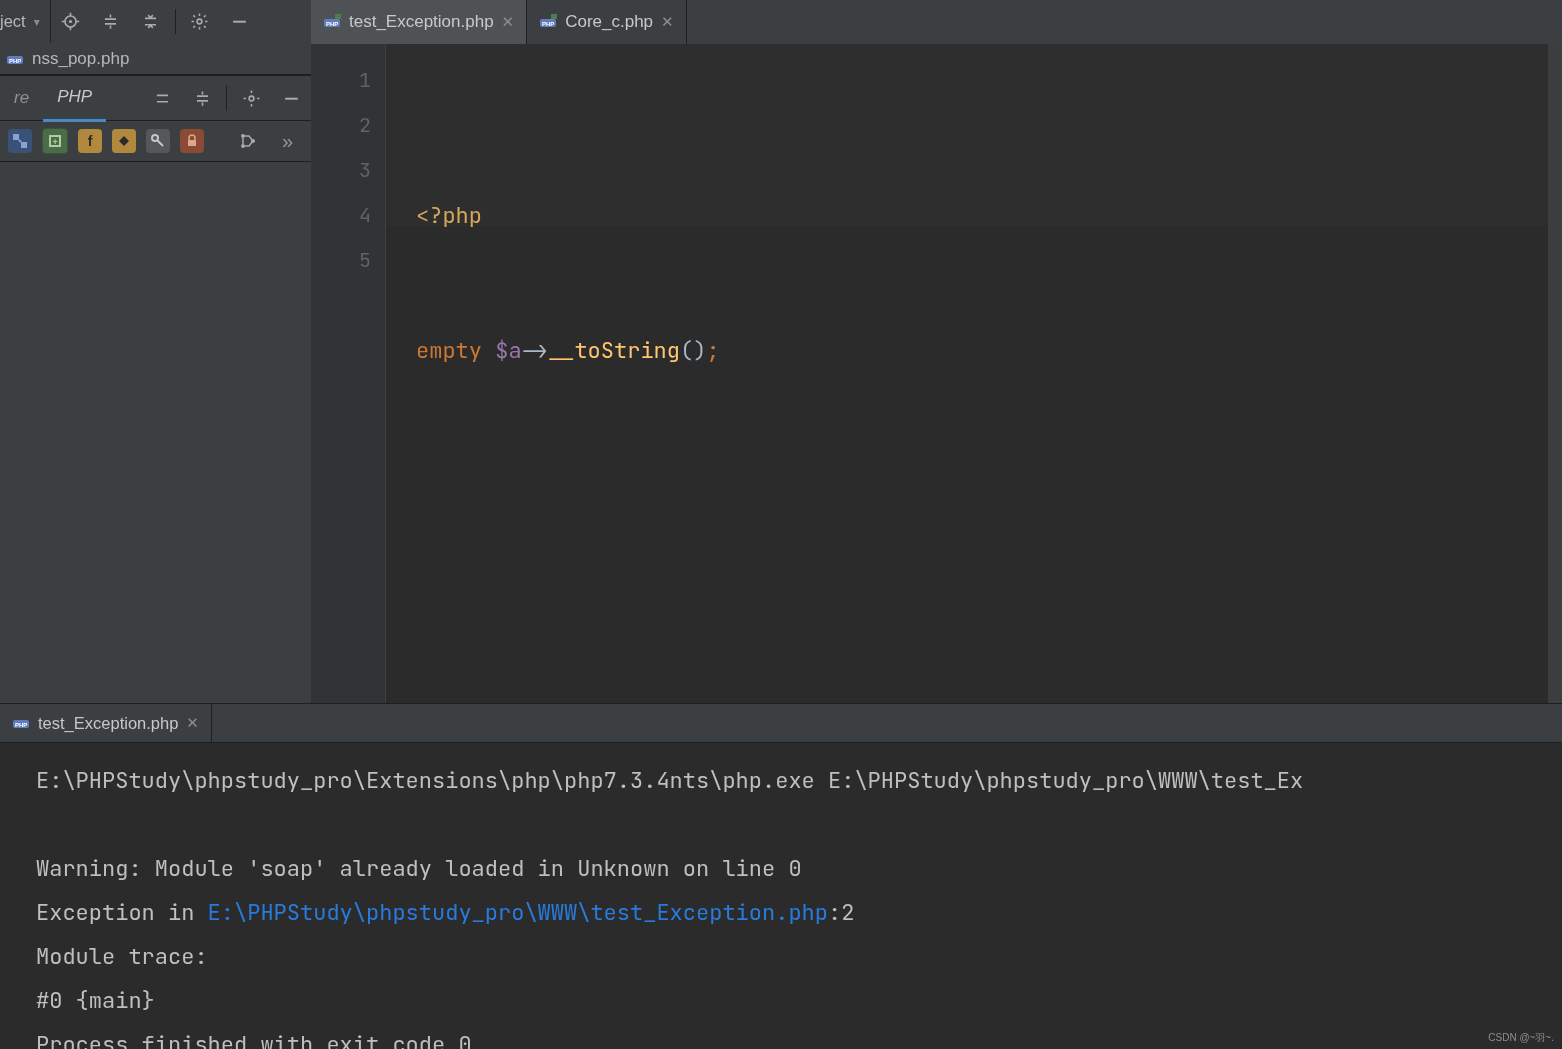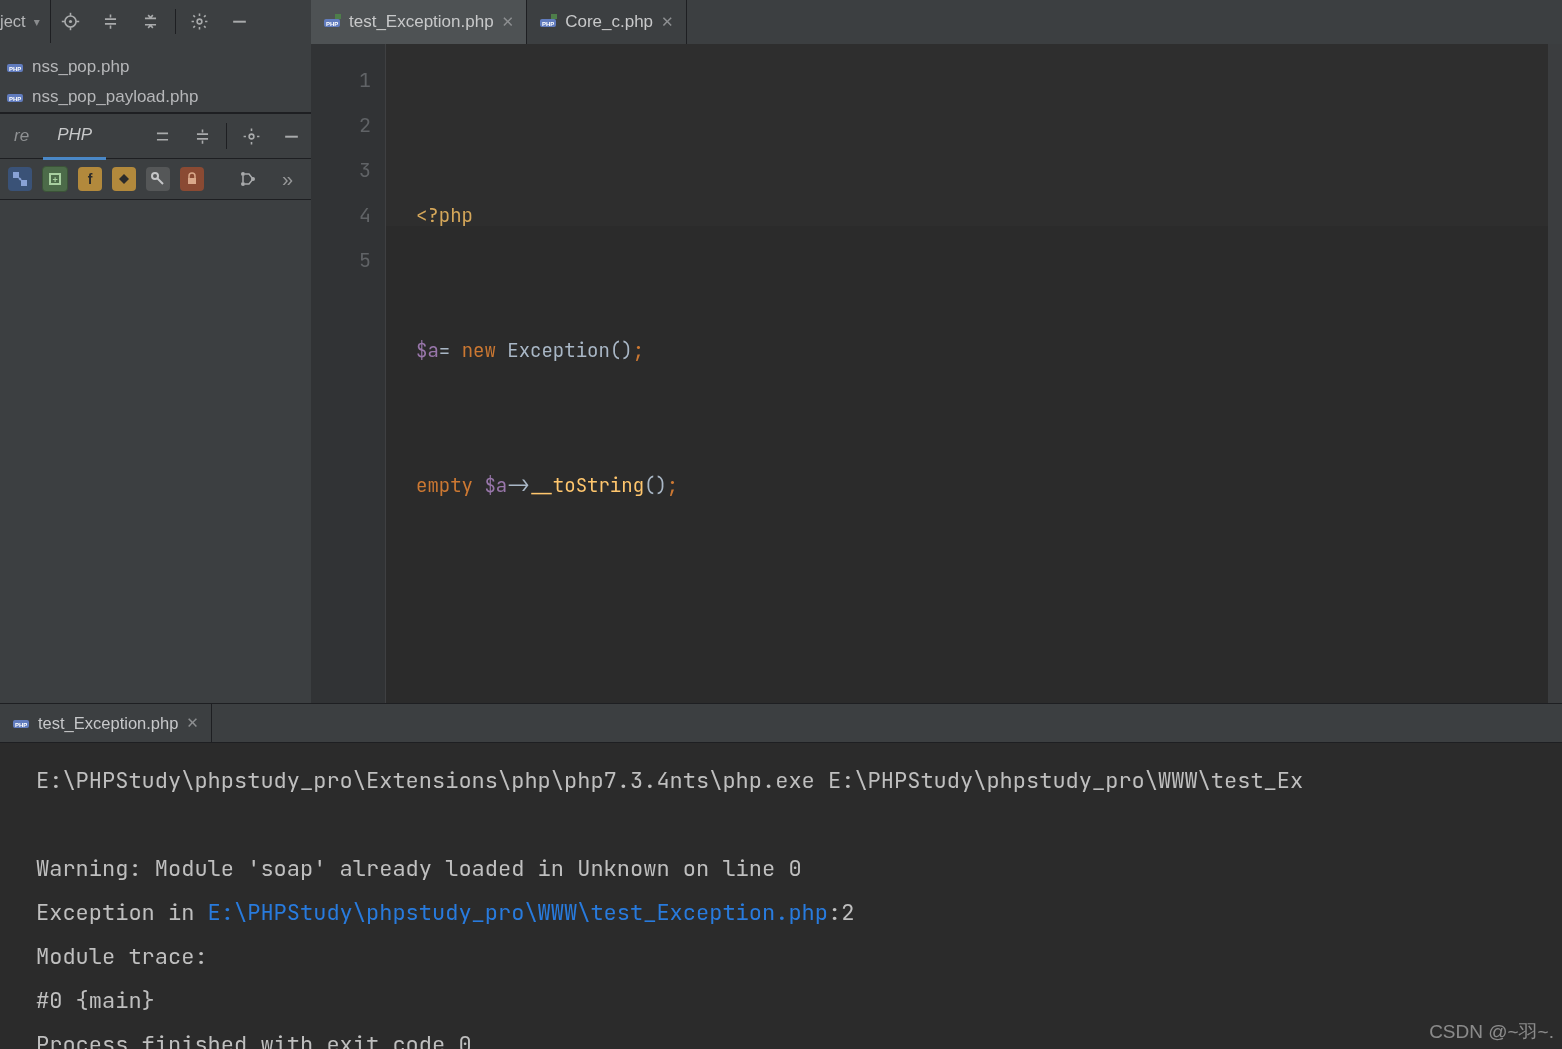--- a/index.html
+++ b/index.html
@@ -36,55 +36,55 @@
   .tb-sep{width:1px;height:60%;background:var(--border);margin:0 4px;align-self:center;}
   
   
   .ed-tabs{position:absolute;left:311px;top:0;height:44px;right:0;display:flex;align-items:stretch;border-bottom:1px solid var(--border);}
   .ed-tab{display:flex;align-items:center;padding:0 12px;gap:8px;font-size:17px;color:#c8c9ca;border-right:1px solid var(--border);cursor:pointer;}
   .ed-tab.active{background:var(--tabActive);}
   .tab-x{font-family:Arial;color:#8d8f91;font-size:15px;cursor:pointer;}
   .php-ico{width:18px;height:18px;display:inline-flex;}
   
   
-  .left-col{position:absolute;left:0;top:44px;width:311px;bottom:0;background:var(--bg3);border-right:1px solid var(--border);display:flex;flex-direction:column;overflow:hidden;margin-top:8px;}
+  .left-col{position:absolute;left:0;top:44px;width:311px;bottom:0;background:var(--bg3);border-right:1px solid var(--border);display:flex;flex-direction:column;overflow:hidden;}
   .file-list{border-bottom:1px solid var(--border);}
   .file-row{display:flex;align-items:center;height:30px;padding-left:6px;gap:8px;font-size:17px;color:var(--text);cursor:pointer;}
   
   .struct-bar{height:44px;display:flex;align-items:center;border-bottom:1px solid var(--border);border-top:1px solid var(--border);}
   .struct-tab{padding:0 14px;height:100%;display:flex;align-items:center;font-size:17px;color:#c8c9ca;cursor:pointer;font-style:italic;}
   .struct-tab:first-child{color:#8f9193;}
   .struct-tab.active{border-bottom:3px solid #4a88c7;margin-bottom:-1px;}
   .struct-bar .spacer{flex:1;}
   
   .struct-icons{height:40px;display:flex;align-items:center;gap:10px;padding-left:8px;border-bottom:1px solid var(--border);}
   .sqicon{width:24px;height:24px;display:flex;align-items:center;justify-content:center;font-size:14px;font-weight:700;border-radius:4px;cursor:pointer;}
   .empty-msg{padding:24px 28px;color:#8a8c8e;font-size:17px;}
   
   
   .editor{position:absolute;left:311px;top:44px;right:0;bottom:345px;background:var(--bg);display:flex;}
   .gutter{width:60px;background:#313335;border-right:1px solid #3f4042;padding-top:14px;text-align:right;padding-right:14px;font-family:"JetBrains Mono",Consolas,monospace;font-size:20px;color:var(--gutter);line-height:45px;user-select:none;}
-  .code{flex:1;padding:14px 8px 0 30px;font-family:"JetBrains Mono",Consolas,monospace;font-size:19px;line-height:45px;white-space:pre;position:relative;}
+  .code{flex:1;padding:14px 8px 0 30px;font-family:"JetBrains Mono",Consolas,monospace;font-size:22px;line-height:45px;white-space:pre;position:relative;}
   .code .line{height:45px;}
   .code-bg-start{position:absolute;left:0;top:0;right:0;height:182px;background:rgba(255,255,255,0.015);}
   .kw{color:var(--orange);}
   .var{color:#a9b7c6;}
   .fn{color:var(--yellow);}
   .semi{color:var(--orange);}
   .plain{color:#a9b7c6;}
   .editor-scroll{position:absolute;right:0;top:0;bottom:0;width:14px;background:#3b3d3f;}
   
   
   .console-panel{position:absolute;left:0;right:0;bottom:0;height:345px;background:var(--bg);border-top:1px solid var(--border);display:flex;flex-direction:column;}
   .console-tabs{height:38px;display:flex;align-items:center;border-bottom:1px solid var(--border);background:var(--bg3);}
   .ctab{display:flex;align-items:center;gap:8px;padding:0 12px;height:100%;font-size:16.5px;color:#c7c8ca;border-right:1px solid var(--border);cursor:pointer;}
   .console-body{flex:1;padding:16px 0 0 36px;font-family:"JetBrains Mono",Consolas,monospace;font-size:22px;line-height:44px;color:#bfbfbf;white-space:pre;overflow:hidden;}
   .console-body .clink{color:var(--link);cursor:pointer;}
   
-  .watermark{position:absolute;right:8px;bottom:4px;font-size:19px;color:rgba(255,255,255,0.45);font-family:Arial;}
+  .watermark{position:absolute;right:8px;bottom:4px;font-size:10px;color:rgba(255,255,255,0.45);font-family:Arial;}
   
   
   .bgart{position:absolute;left:0;top:0;width:100%;height:100%;pointer-events:none;opacity:0.55;}
   
   .chev{font-size:20px;color:#979899;}
 </style>
 </head>
 <body>
 
 <div class="app">
@@ -200,29 +200,20 @@
     <div class="file-list">
       <div class="file-row">
         <span class="php-ico">
           <svg viewBox="0 0 18 18">
               <rect x="1" y="6" width="16" height="8" rx="2" fill="#617cbe"></rect>
               <text x="3" y="12.5" font-size="6" fill="#fff" font-family="Arial" font-weight="700">PHP</text>
             </svg>
         </span>
         <span>nss_pop.php</span>
       </div>
-      <div class="file-row">
-        <span class="php-ico">
-          <svg viewBox="0 0 18 18">
-              <rect x="1" y="6" width="16" height="8" rx="2" fill="#617cbe"></rect>
-              <text x="3" y="12.5" font-size="6" fill="#fff" font-family="Arial" font-weight="700">PHP</text>
-            </svg>
-        </span>
-        <span>nss_pop_payload.php</span>
-      </div>
     </div>
 
     <div class="struct-bar">
       <div class="struct-tab">re</div>
       <div class="struct-tab active">PHP</div>
       <div class="spacer"></div>
       <div class="tb-btn">
           <svg viewBox="0 0 24 24">
             <path d="M5 8h14M5 16h14" stroke="#a9abac" stroke-width="2"></path>
           </svg>
@@ -298,21 +289,20 @@
     <div class="gutter">
       <div>1</div>
       <div>2</div>
       <div>3</div>
       <div>4</div>
       <div>5</div>
     </div>
     <div class="code">
       <div class="code-bg-start"></div>
       <div class="line" style="position:relative"><span class="kw" style="color:#d5a75a">&lt;?php</span></div>
-      <div class="line" style="position:relative"><span class="var" style="color:#9876aa">$a</span><span class="plain">= </span><span class="kw">new </span><span class="plain">Exception</span><span class="plain">()</span><span class="semi">;</span></div>
       <div class="line" style="position:relative"><span class="kw">empty </span><span class="var" style="color:#9876aa">$a</span><span class="plain">-&gt;</span><span class="fn">__toString</span><span class="plain">()</span><span class="semi">;</span></div>
     </div>
     <div class="editor-scroll"></div>
   </div>
 
   <div class="console-panel">
     <div class="console-tabs">
       <div class="ctab">
         <span class="php-ico">
           <svg viewBox="0 0 18 18">

